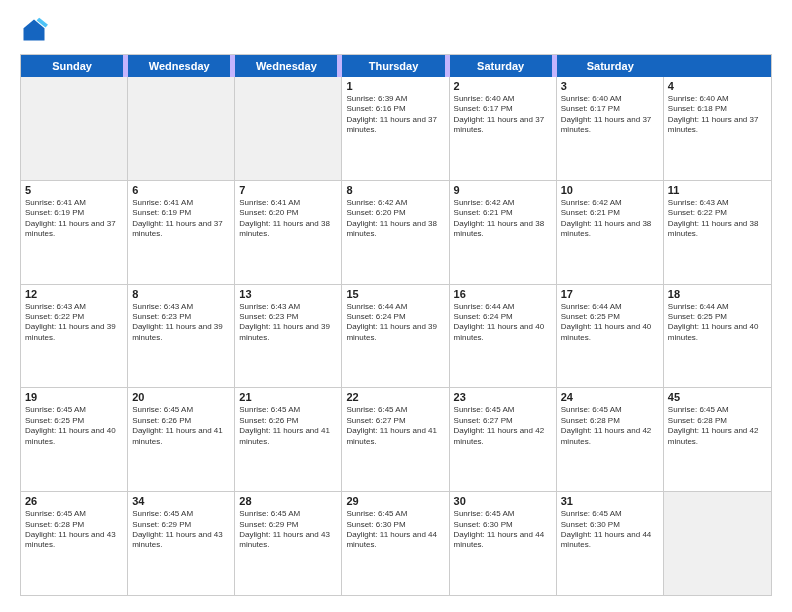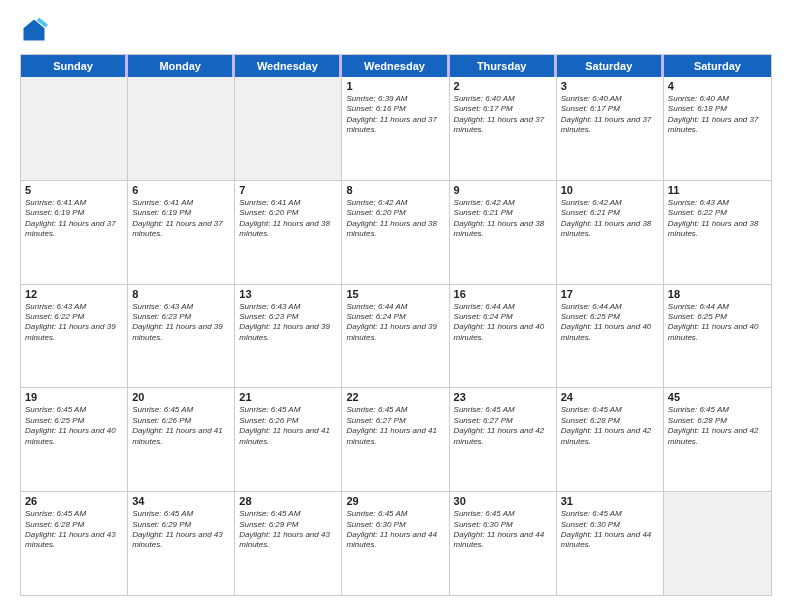--- a/index.html
+++ b/index.html
@@ -62,21 +62,21 @@
       display: grid;
       grid-template-columns: repeat(7, 1fr);
       background: #1565c0;
     }
     .cal-header-cell {
       color: #fff;
       font-size: 11px;
       font-weight: bold;
       text-align: center;
       padding: 5px 2px;
-      border-right: 3px solid #c4b5fd;
+      border-right: 5px solid #c4b5fd;
     }
     .cal-header-cell:last-child { border-right: none; }
     .cal-body {
       flex: 1;
       display: flex;
       flex-direction: column;
     }
     .cal-row {
       display: grid;
       grid-template-columns: repeat(7, 1fr);
@@ -99,21 +99,20 @@
     .day-num {
       font-size: 11px;
       font-weight: bold;
       color: #222;
       margin-bottom: 2px;
     }
     .cell-text {
       font-size: 8px;
       color: #333;
       line-height: 1.3;
-      font-style: italic;
     }
   </style>
 </head>
 <body>
 
 <div class="page">
   <div class="header">
     <div class="logo">
       <svg class="logo-icon" viewBox="0 0 32 32">
         <polygon points="16,4 28,14 28,28 4,28 4,14" fill="#1565c0"></polygon>
@@ -127,21 +126,20 @@
     </div>
     <div class="title-block">
       <div class="month-year"></div>
       <div class="location"></div>
     </div>
   </div>
 
   <div class="calendar">
     <div class="cal-header-row">
     <div class="cal-header-cell">Sunday</div>
-        <div class="cal-header-cell">Monday</div>
         <div class="cal-header-cell">Wednesday</div>
         <div class="cal-header-cell">Wednesday</div>
         <div class="cal-header-cell">Thursday</div>
         <div class="cal-header-cell">Saturday</div>
         <div class="cal-header-cell">Saturday</div>
       </div>
     <div class="cal-body">
     <div class="cal-row">
           <div class="cal-cell empty shaded"></div>
           <div class="cal-cell empty shaded"></div>

